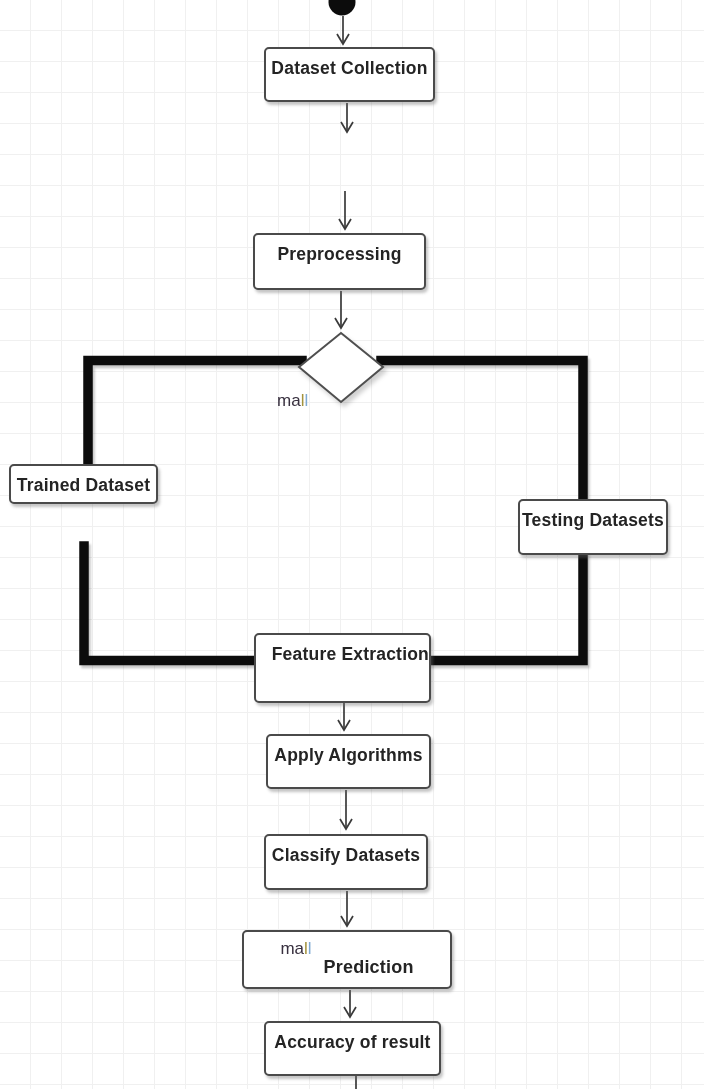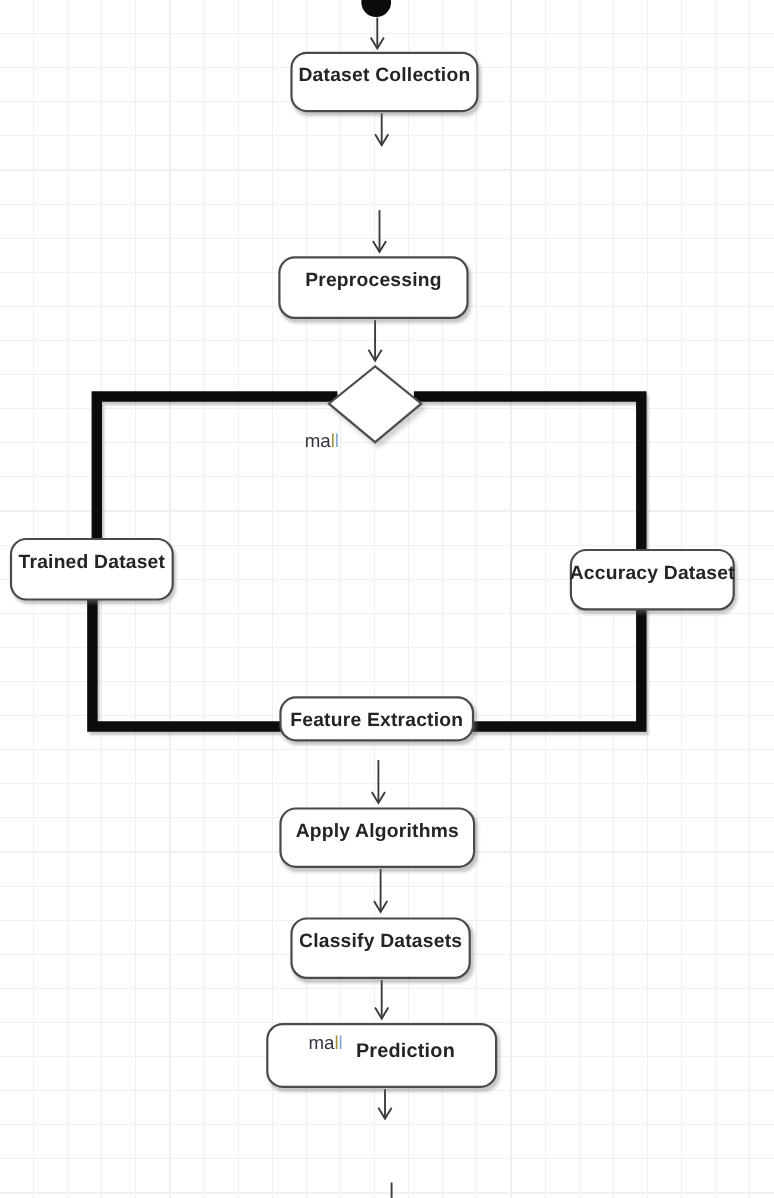--- a/index.html
+++ b/index.html
@@ -14,37 +14,37 @@
       repeating-linear-gradient(to right, transparent 0px, transparent 30px, #f0f0f0 30px, #f0f0f0 31px),
       repeating-linear-gradient(to bottom, transparent 0px, transparent 30px, #f0f0f0 30px, #f0f0f0 31px);
   }
   svg.layer{position:absolute;left:0;top:0;}
   .thick{stroke:#0c0c0c;stroke-width:9.5;fill:none;stroke-linecap:square;stroke-linejoin:miter;}
   .thickg{filter:drop-shadow(2px 3px 1px rgba(0,0,0,0.22));}
   .thin{stroke:#3a3a3a;stroke-width:1.7;fill:none;}
   .head{stroke:#3a3a3a;stroke-width:1.7;fill:none;stroke-linejoin:miter;}
   .node{
     position:absolute;box-sizing:border-box;
-    background:#ffffff;border:2.5px solid #4a4a4a;border-radius:15px;
+    background:#ffffff;border:2.5px solid #4a4a4a;border-radius:5px;
     box-shadow:2px 3px 3px rgba(110,110,110,0.40);
     display:flex;justify-content:center;align-items:flex-start;
     padding-top:9px;
     font-weight:bold;font-size:17.5px;color:#242424;
     letter-spacing:0.2px;white-space:nowrap;
   }
   .watermark{
     font-size:17px;font-weight:500;letter-spacing:0px;line-height:1;
     white-space:nowrap;
   }
   .wm-dark{color:#38303f;}
   .wm-yellow{color:#a3923c;}
   .wm-blue{color:#7fa9d2;}
   .wm-abs{position:absolute;left:277px;top:392px;}
   .pred-inner{display:flex;align-items:flex-start;gap:12px;}
-  .pred-label{font-weight:bold;font-size:18px;color:#242424;margin-top:5px;}
+  .pred-label{font-weight:bold;font-size:18px;color:#242424;margin-top:17px;}
 </style>
 </head>
 <body>
 
 <div class="canvas">
 
   <svg class="layer" width="704" height="1089" viewBox="0 0 704 1089">
 
     <g class="thickg">
       <polyline class="thick" points="302,360.5 88,360.5 88,487"></polyline>
@@ -92,41 +92,44 @@
 
 
   <div class="node" style="left:253px;top:233px;width:173px;height:57px;">
     <span>Preprocessing</span>
   </div>
 
   <div class="watermark wm-abs">
     <span class="wm-dark">ma</span><span class="wm-yellow">l</span><span class="wm-blue">l</span>
   </div>
 
-  <div class="node" style="left:9px;top:489px;width:149px;height:57px;">
+  <div class="node" style="left:9px;top:464px;width:149px;height:40px;">
     <span>Trained Dataset</span>
   </div>
 
   <div class="node" style="left:518px;top:499px;width:150px;height:56px;">
-    <span>Accuracy Dataset</span>
+    <span>Testing Datasets</span>
   </div>
 
-  <div class="node" style="left:254px;top:633px;width:177px;height:41px;">
+  <div class="node" style="left:254px;top:633px;width:177px;height:70px;justify-content:flex-end;">
     <span>Feature Extraction</span>
   </div>
 
-  <div class="node" style="left:254px;top:734px;width:178px;height:55px;">
+  <div class="node" style="left:266px;top:734px;width:165px;height:55px;">
     <span>Apply Algorithms</span>
   </div>
 
   <div class="node" style="left:264px;top:834px;width:164px;height:56px;justify-content:center;">
     <span>Classify Datasets</span>
   </div>
 
   <div class="node" style="left:242px;top:930px;width:210px;height:59px;padding-top:8px;">
     <span class="pred-inner">
       <span class="watermark"><span class="wm-dark">ma</span><span class="wm-yellow">l</span><span class="wm-blue">l</span></span>
       <span class="pred-label">Prediction</span>
     </span>
   </div>
 
+  <div class="node" style="left:264px;top:1021px;width:177px;height:55px;">
+    <span>Accuracy  of result</span>
+  </div>
 
 </div>
 
 </body></html>

